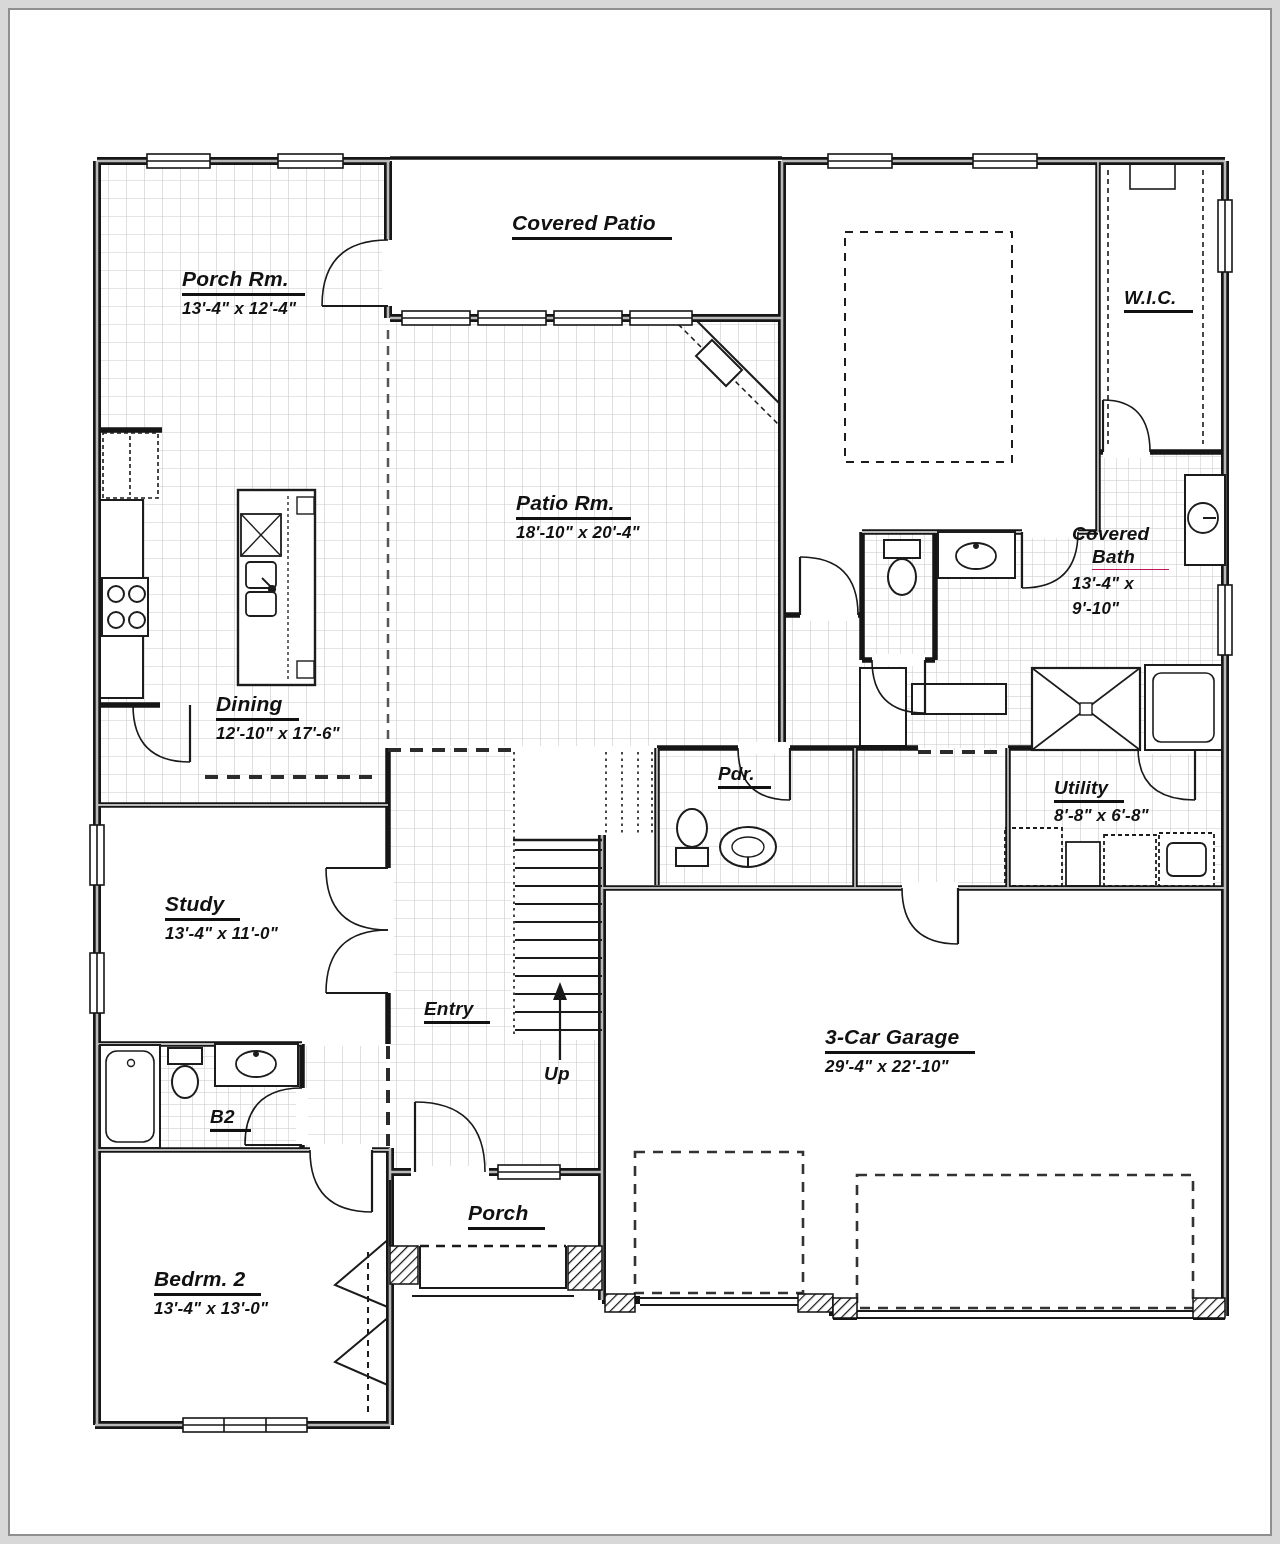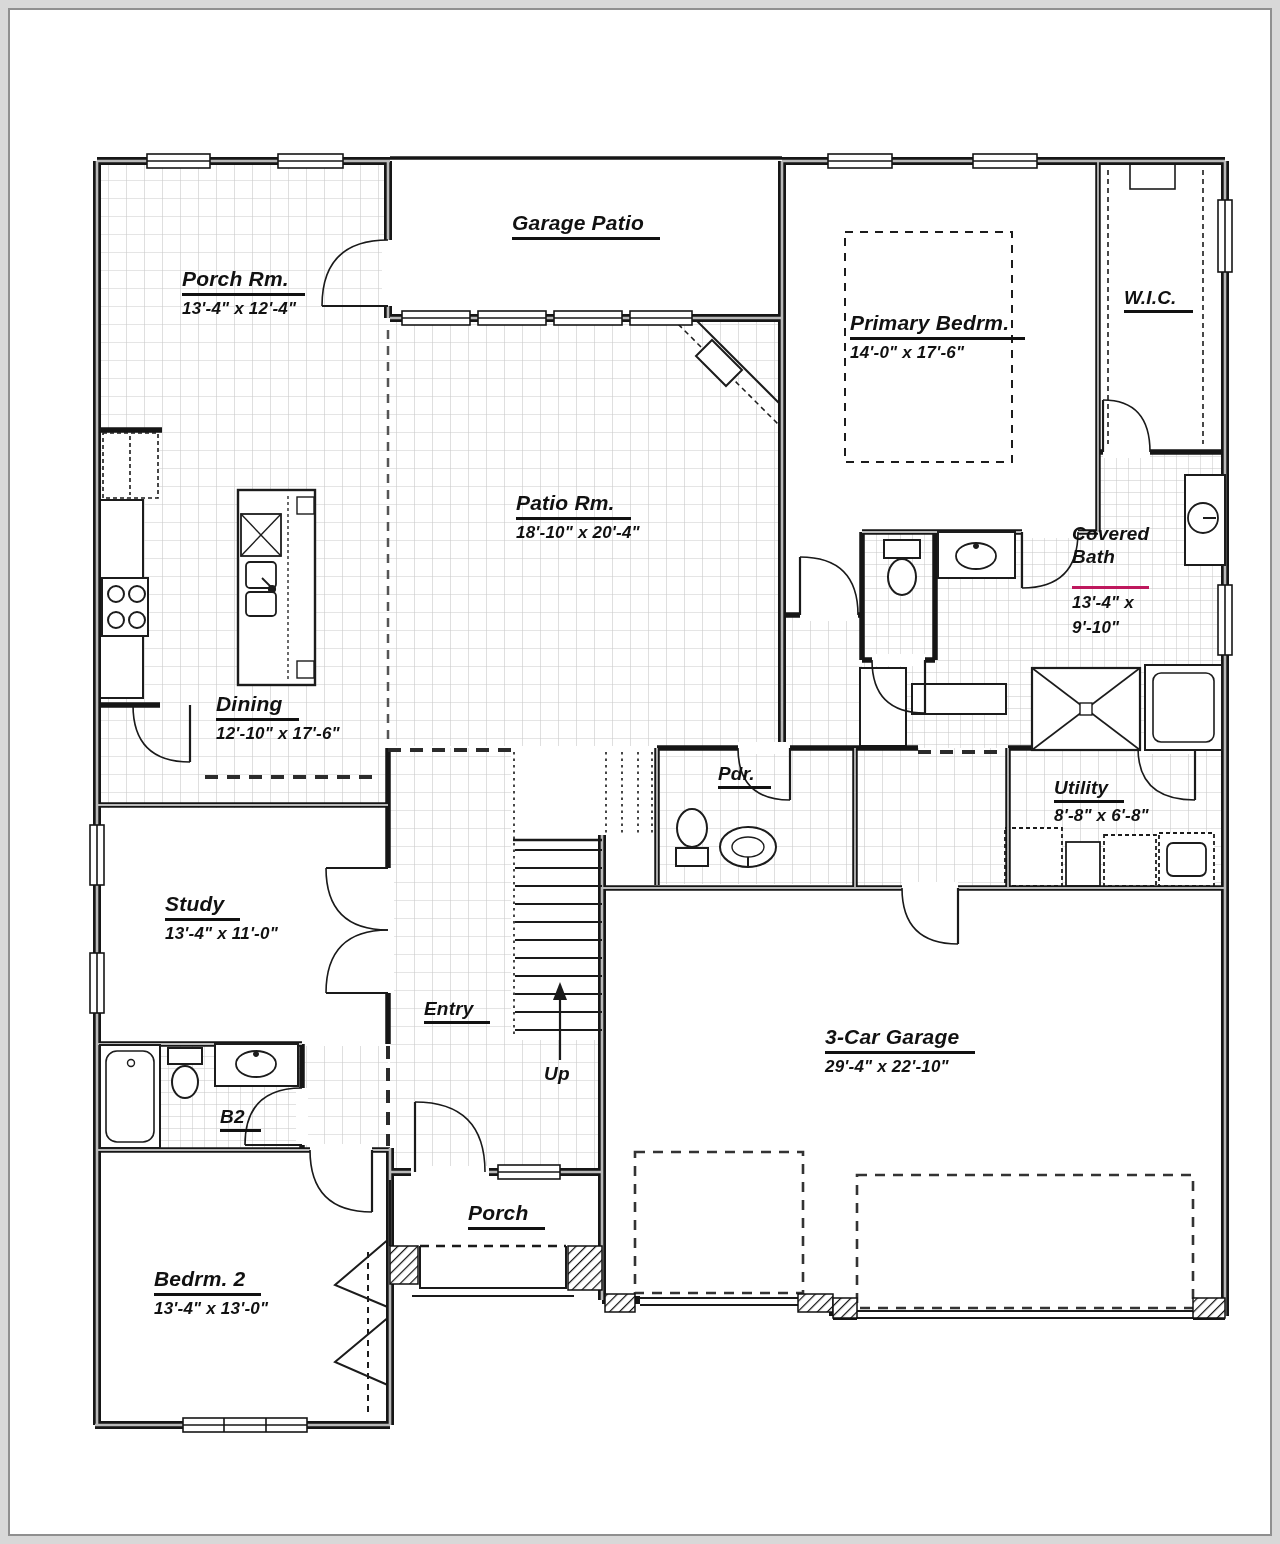--- a/index.html
+++ b/index.html
@@ -9,21 +9,21 @@
          border:2px solid #8f8f8f;}
   svg.plan{position:absolute;left:0;top:0;width:1280px;height:1544px;}
   .rl{position:absolute;font-style:italic;font-weight:700;font-size:21px;color:#111;
       line-height:1.22;white-space:nowrap;letter-spacing:.2px;}
   .rl .rn{display:inline-block;border-bottom:3px solid #111;padding:0 16px 1px 0;}
   .rl .rd{display:block;font-size:17px;margin-top:3px;}
   .rl.sm{font-size:19px;}
   .rl.noline .rn{border-bottom:none;padding-right:0;}
   .rl.twoline{white-space:normal;width:120px;}
   .rl.twoline .l1{display:block;}
-  .rl.twoline .l2{display:inline-block;border-bottom:3px solid #be185d;padding:0 34px 18px 0;}
+  .rl.twoline .l2{display:inline-block;border-bottom:1px solid #be185d;padding:0 34px 1px 0;margin-left:20px;}
   .rl.twoline .rd{margin-top:4px;}
 </style>
 </head>
 <body>
 
 <div class="stage">
   <div class="paper"></div>
 
   <svg class="plan" viewBox="0 0 1280 1544">
     <defs>
@@ -362,29 +362,25 @@
       <rect x="605" y="1294" width="30" height="18"></rect>
       <rect x="798" y="1294" width="35" height="18"></rect>
       <rect x="833" y="1298" width="24" height="20"></rect>
       <rect x="1193" y="1298" width="32" height="20"></rect>
       <rect x="390" y="1246" width="28" height="38"></rect>
       <rect x="568" y="1246" width="34" height="44"></rect>
     </g>
   </svg>
 
   <div class="rl" style="left:512px;top:210px">
-    <span class="rn">Garage Patio</span>
+    <span class="rn">Covered Patio</span>
   </div>
   <div class="rl" style="left:182px;top:266px">
     <span class="rn">Porch Rm.</span>
     <span class="rd">13'-4" x 12'-4"</span>
-  </div>
-  <div class="rl" style="left:850px;top:310px">
-    <span class="rn">Primary Bedrm.</span>
-    <span class="rd">14'-0" x 17'-6"</span>
   </div>
   <div class="rl sm" style="left:1124px;top:286px">
     <span class="rn">W.I.C.</span>
   </div>
   <div class="rl" style="left:516px;top:490px">
     <span class="rn">Patio Rm.</span>
     <span class="rd">18'-10" x 20'-4"</span>
   </div>
   <div class="rl" style="left:216px;top:691px">
     <span class="rn">Dining</span>
@@ -410,21 +406,21 @@
   <div class="rl sm" style="left:424px;top:997px">
     <span class="rn">Entry</span>
   </div>
   <div class="rl sm noline" style="left:544px;top:1062px">
     <span class="rn">Up</span>
   </div>
   <div class="rl" style="left:825px;top:1024px">
     <span class="rn">3-Car Garage</span>
     <span class="rd">29'-4" x 22'-10"</span>
   </div>
-  <div class="rl sm" style="left:220px;top:1105px">
+  <div class="rl sm" style="left:210px;top:1105px">
     <span class="rn">B2</span>
   </div>
   <div class="rl" style="left:468px;top:1200px">
     <span class="rn">Porch</span>
   </div>
   <div class="rl" style="left:154px;top:1266px">
     <span class="rn">Bedrm. 2</span>
     <span class="rd">13'-4" x 13'-0"</span>
   </div>
 </div>

